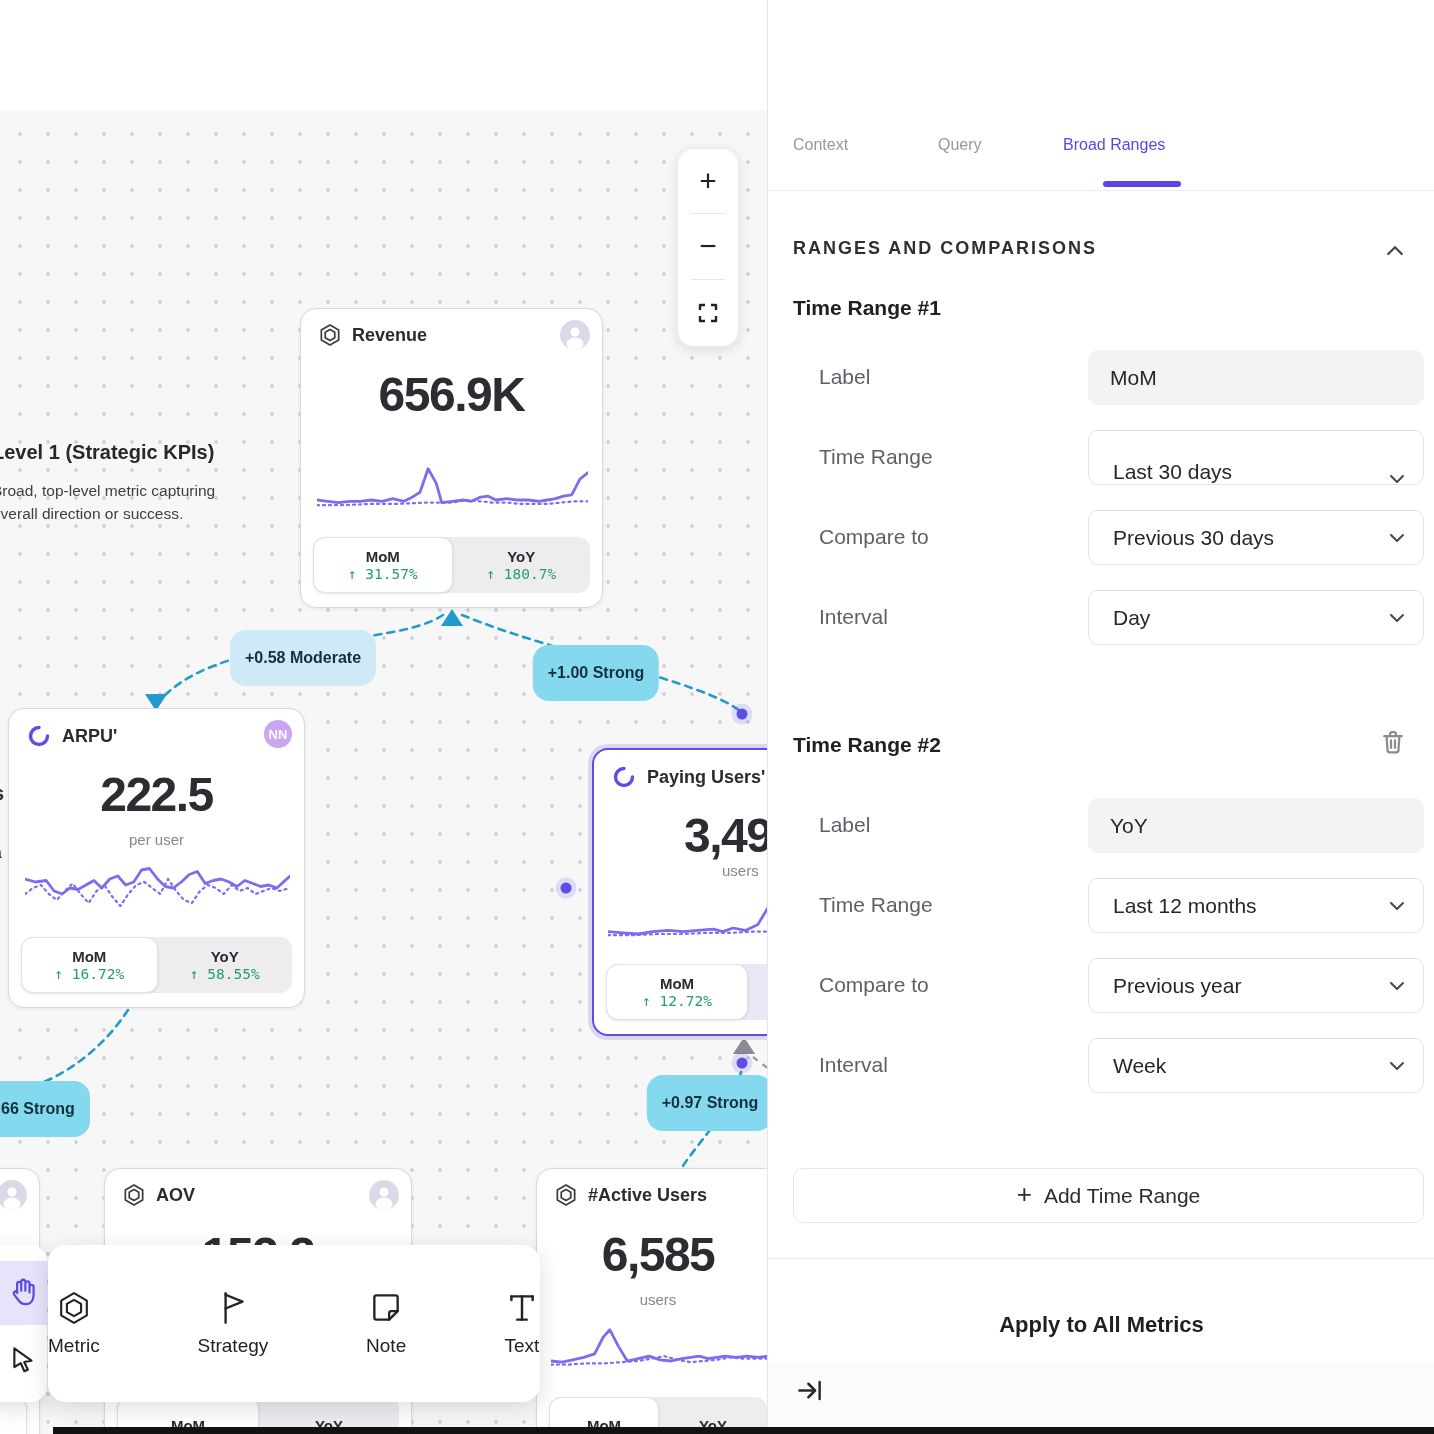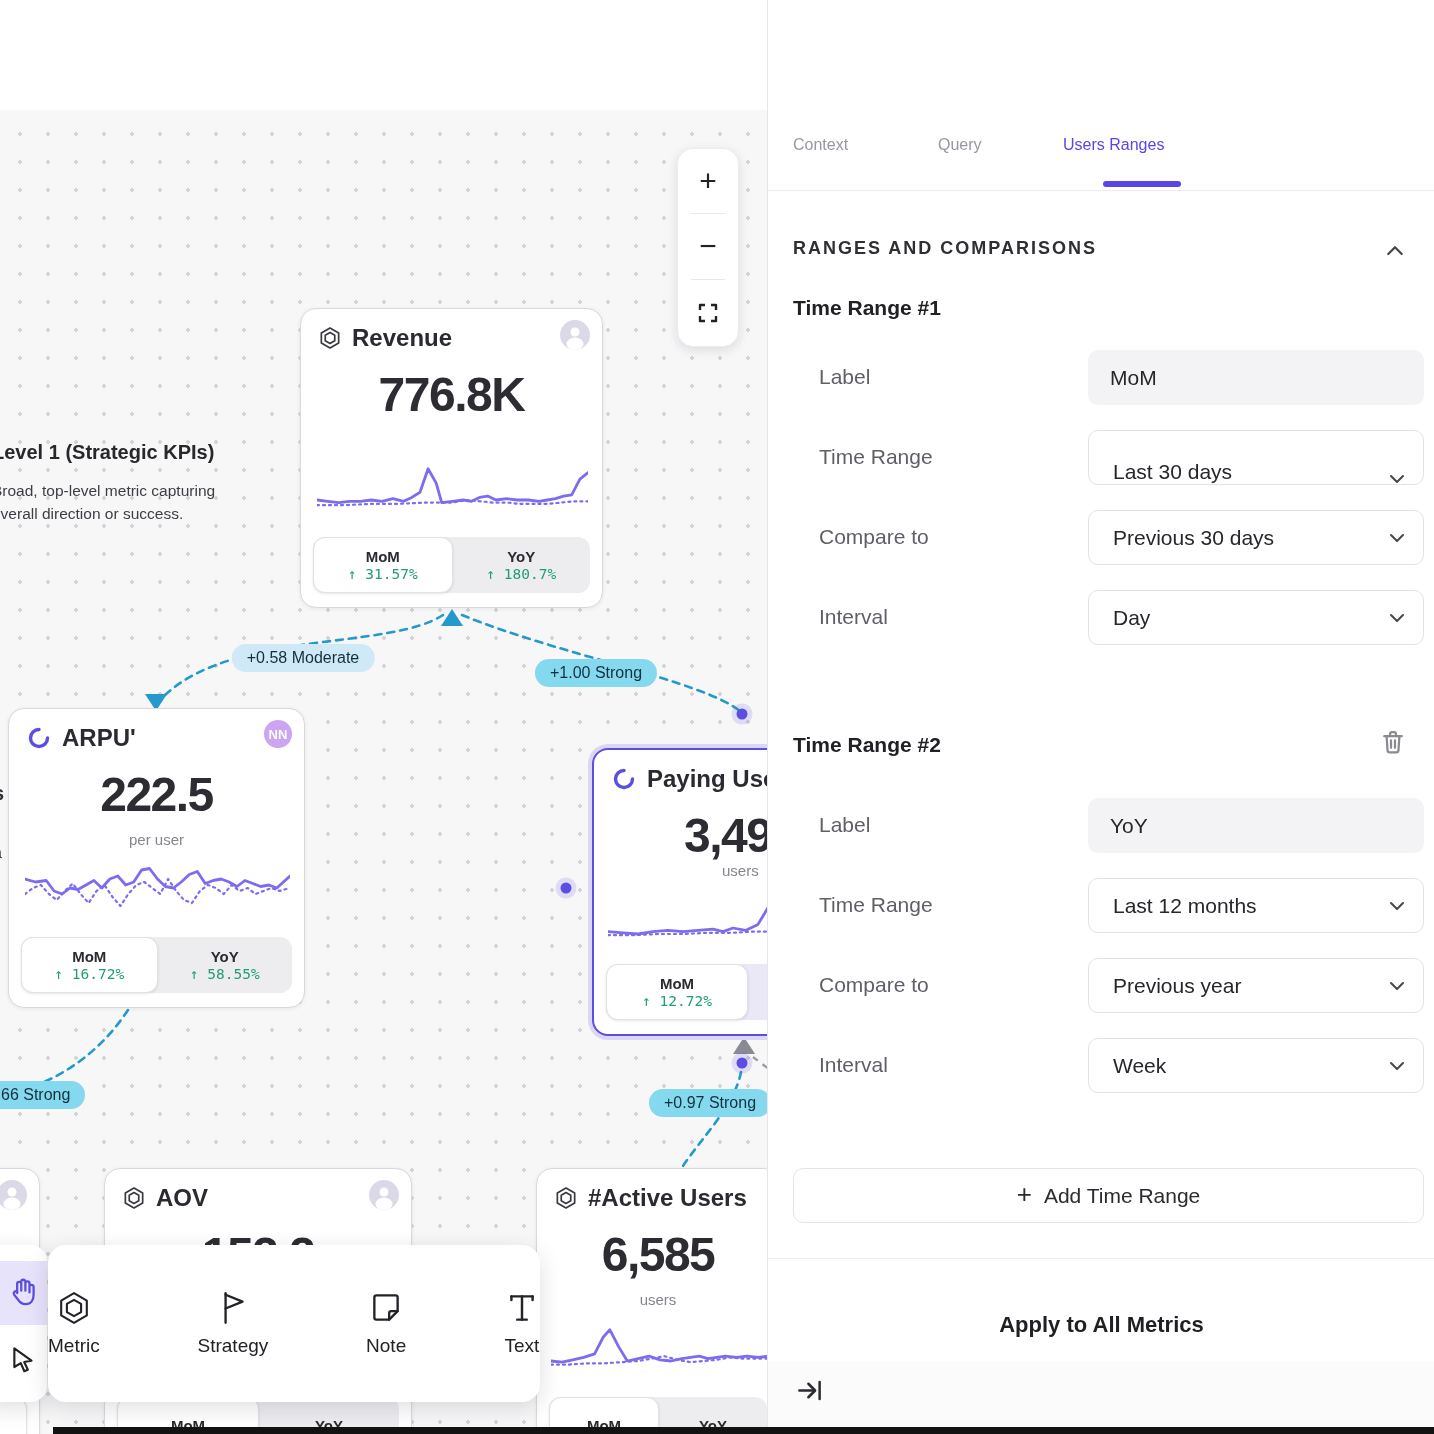--- a/index.html
+++ b/index.html
@@ -10,41 +10,41 @@
     background:#c9a5f3;border:2px solid #a87ff0;color:#fff;font-size:16px;font-weight:700;
     display:flex;align-items:center;justify-content:center;box-sizing:border-box;}
   .share-lbl{position:absolute;left:1078px;top:40px;font-size:24px;font-weight:600;color:#26262b;}
   .tb-icon{position:absolute;top:41px;width:28px;height:28px;color:#26262b;}
   
   #canvas{position:absolute;left:0;top:110px;width:767px;height:1324px;overflow:hidden;
     background-color:#f7f7f8;
     background-image:radial-gradient(#d3d3d9 1.6px,transparent 1.7px);
     background-size:28px 28px;background-position:6px 10px;}
   #connectors{position:absolute;left:0;top:0;z-index:1;pointer-events:none;}
-  .corr{position:absolute;transform:translate(-50%,-50%);padding:5px 15px;border-radius:16px;
-    font-size:16px;font-weight:400;color:#13303d;white-space:nowrap;z-index:2;}
+  .corr{position:absolute;transform:translate(-50%,-50%);padding:19px 15px;border-radius:16px;
+    font-size:16px;font-weight:700;color:#13303d;white-space:nowrap;z-index:2;}
   .corr.light{background:var(--badge-light);}
   .corr.strong{background:var(--badge-strong);}
   .pdot{position:absolute;width:11px;height:11px;border-radius:50%;background:var(--accent);
     box-shadow:0 0 0 5px rgba(91,78,224,.16);transform:translate(-50%,-50%);z-index:2;}
   .note-title{position:absolute;font-size:20px;font-weight:700;color:#27272c;white-space:nowrap;}
   .note-line{position:absolute;font-size:15.5px;color:#3d3d44;white-space:nowrap;}
   .edge-frag{position:absolute;color:#2f2f35;white-space:nowrap;}
   
   #zoomctl{position:absolute;left:677px;top:38px;width:60px;height:197px;background:#fff;
     border:1px solid #ececef;border-radius:16px;box-shadow:0 3px 12px rgba(25,25,45,.12);z-index:3;}
   .zc-btn{position:absolute;left:0;width:60px;height:64px;display:flex;align-items:center;
     justify-content:center;font-size:30px;color:#222;font-weight:400;}
   .zc-div{position:absolute;left:13px;width:34px;height:1px;background:#e8e8ec;}
   
   .card{position:absolute;background:#fff;border:1.5px solid #d8d8de;border-radius:16px;
     box-shadow:0 1px 4px rgba(25,25,45,.07);z-index:2;box-sizing:border-box;}
   .card.selected{border:2px solid var(--accent);box-shadow:0 0 0 4px #dcd6f6;}
   .mc-head{position:absolute;top:15px;left:18px;display:flex;gap:11px;align-items:center;}
-  .mc-title{font-size:24px;font-weight:700;color:#2a2a30;white-space:nowrap;}
+  .mc-title{font-size:18px;font-weight:700;color:#2a2a30;white-space:nowrap;}
   .mc-avatar{position:absolute;top:11px;right:12px;}
   .mc-nn{position:absolute;top:11px;right:12px;width:28px;height:28px;border-radius:50%;
     background:#cba4f2;color:#fff;font-size:13px;font-weight:700;display:flex;
     align-items:center;justify-content:center;}
   .mc-value{position:absolute;left:0;right:0;top:58px;text-align:center;font-size:48px;
     font-weight:800;color:#2c2c32;letter-spacing:-1.5px;}
   .mc-value-left{position:absolute;top:58px;font-size:48px;font-weight:800;color:#2c2c32;
     letter-spacing:-1.5px;white-space:nowrap;}
   .mc-unit{position:absolute;left:0;right:0;text-align:center;font-size:15px;color:#85858e;}
   .mc-unit-left{position:absolute;font-size:15px;color:#85858e;white-space:nowrap;}
@@ -189,21 +189,21 @@
               <circle cx="15" cy="15" r="15"></circle>
             </clipPath>
           </defs>
         <circle cx="15" cy="15" r="15" fill="#dbd9e8"></circle>
         <g clip-path="url(#ac1)">
             <circle cx="15" cy="12" r="4.5" fill="#fff"></circle>
         <ellipse cx="15" cy="24" rx="8.5" ry="6.5" fill="#fff"></ellipse>
           </g>
       </svg>
       </span>
-    <div class="mc-value">776.8K</div>
+    <div class="mc-value">656.9K</div>
     <div class="mc-spark" style="left:16px;right:14px;top:152px;height:52px;">
         <svg width="271" height="52">
           <polyline points="0.0,44.2 27.1,44.2 54.2,42.9 81.3,42.9 108.4,41.6 122.0,41.6 135.5,41.6 149.1,39.0 162.6,40.3 176.2,41.6 189.7,41.6 203.3,42.9 216.8,42.9 230.3,42.9 243.9,41.6 257.4,40.3 271.0,40.3" fill="none" stroke="#7b6cf0" stroke-width="2.2" stroke-linejoin="round" stroke-linecap="round" stroke-dasharray="2 4"></polyline>
           <polyline points="0.0,39.0 10.8,40.3 21.7,41.6 32.5,40.3 43.4,40.3 54.2,39.0 65.0,40.3 75.9,37.7 86.7,40.3 94.8,36.4 103.0,31.2 111.1,7.8 119.2,22.1 124.7,41.6 135.5,40.3 146.3,39.0 154.5,40.3 162.6,36.4 170.7,35.1 178.9,39.0 189.7,37.7 200.5,39.0 211.4,39.0 222.2,40.3 230.3,39.0 238.5,37.7 246.6,35.1 254.7,33.8 262.9,18.2 271.0,11.7" fill="none" stroke="#7b6cf0" stroke-width="2.8" stroke-linejoin="round" stroke-linecap="round"></polyline>
         </svg>
       </div>
     <div class="seg">
       <div class="opt on">
         <span class="t">MoM</span>
         <span class="v">↑ 31.57%</span>
@@ -398,21 +398,21 @@
           <path d="M12.5 28 h9"></path>
       </svg>
       <span class="lbl">Text</span>
     </div>
   </div>
 </div>
 
 <div id="panel">
   <span class="ptab" style="left:25px;">Context</span>
   <span class="ptab" style="left:170px;">Query</span>
-  <span class="ptab on" style="left:295px;">Users Ranges</span>
+  <span class="ptab on" style="left:295px;">Broad Ranges</span>
   <div id="tab-underline"></div>
   <div class="pdivider" style="top:190px;"></div>
 
   <div id="sec-hd">RANGES AND COMPARISONS</div>
   <span style="position:absolute;left:618px;top:243px;">
     <svg viewBox="0 0 16 12" width="18" height="14" fill="none" stroke="#46464c" stroke-width="2" stroke-linecap="round" stroke-linejoin="round">
       <polyline points="2,9.5 8,3.5 14,9.5"></polyline>
     </svg>
     </span>
 

